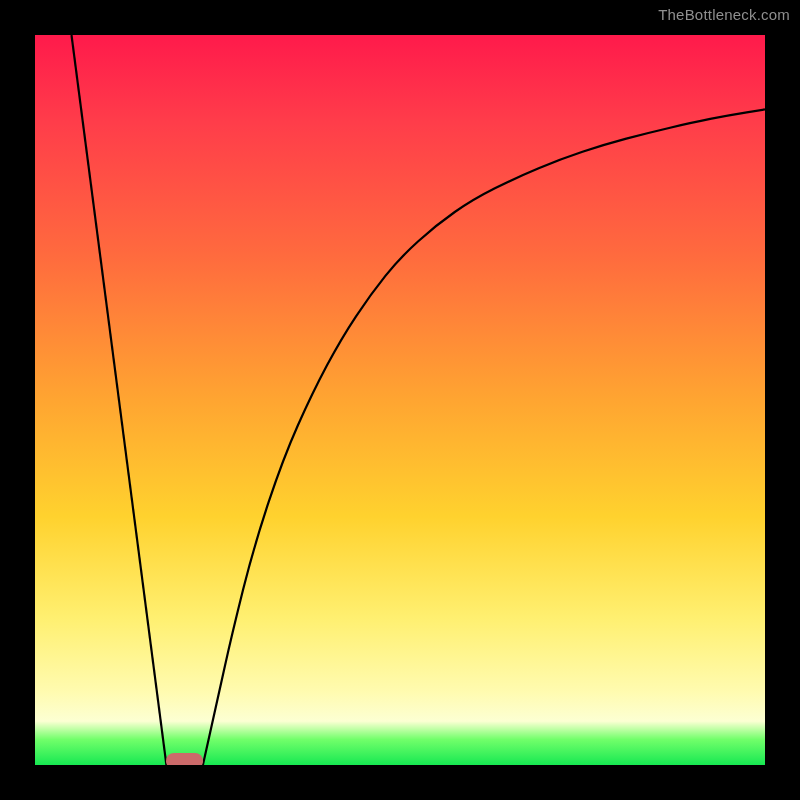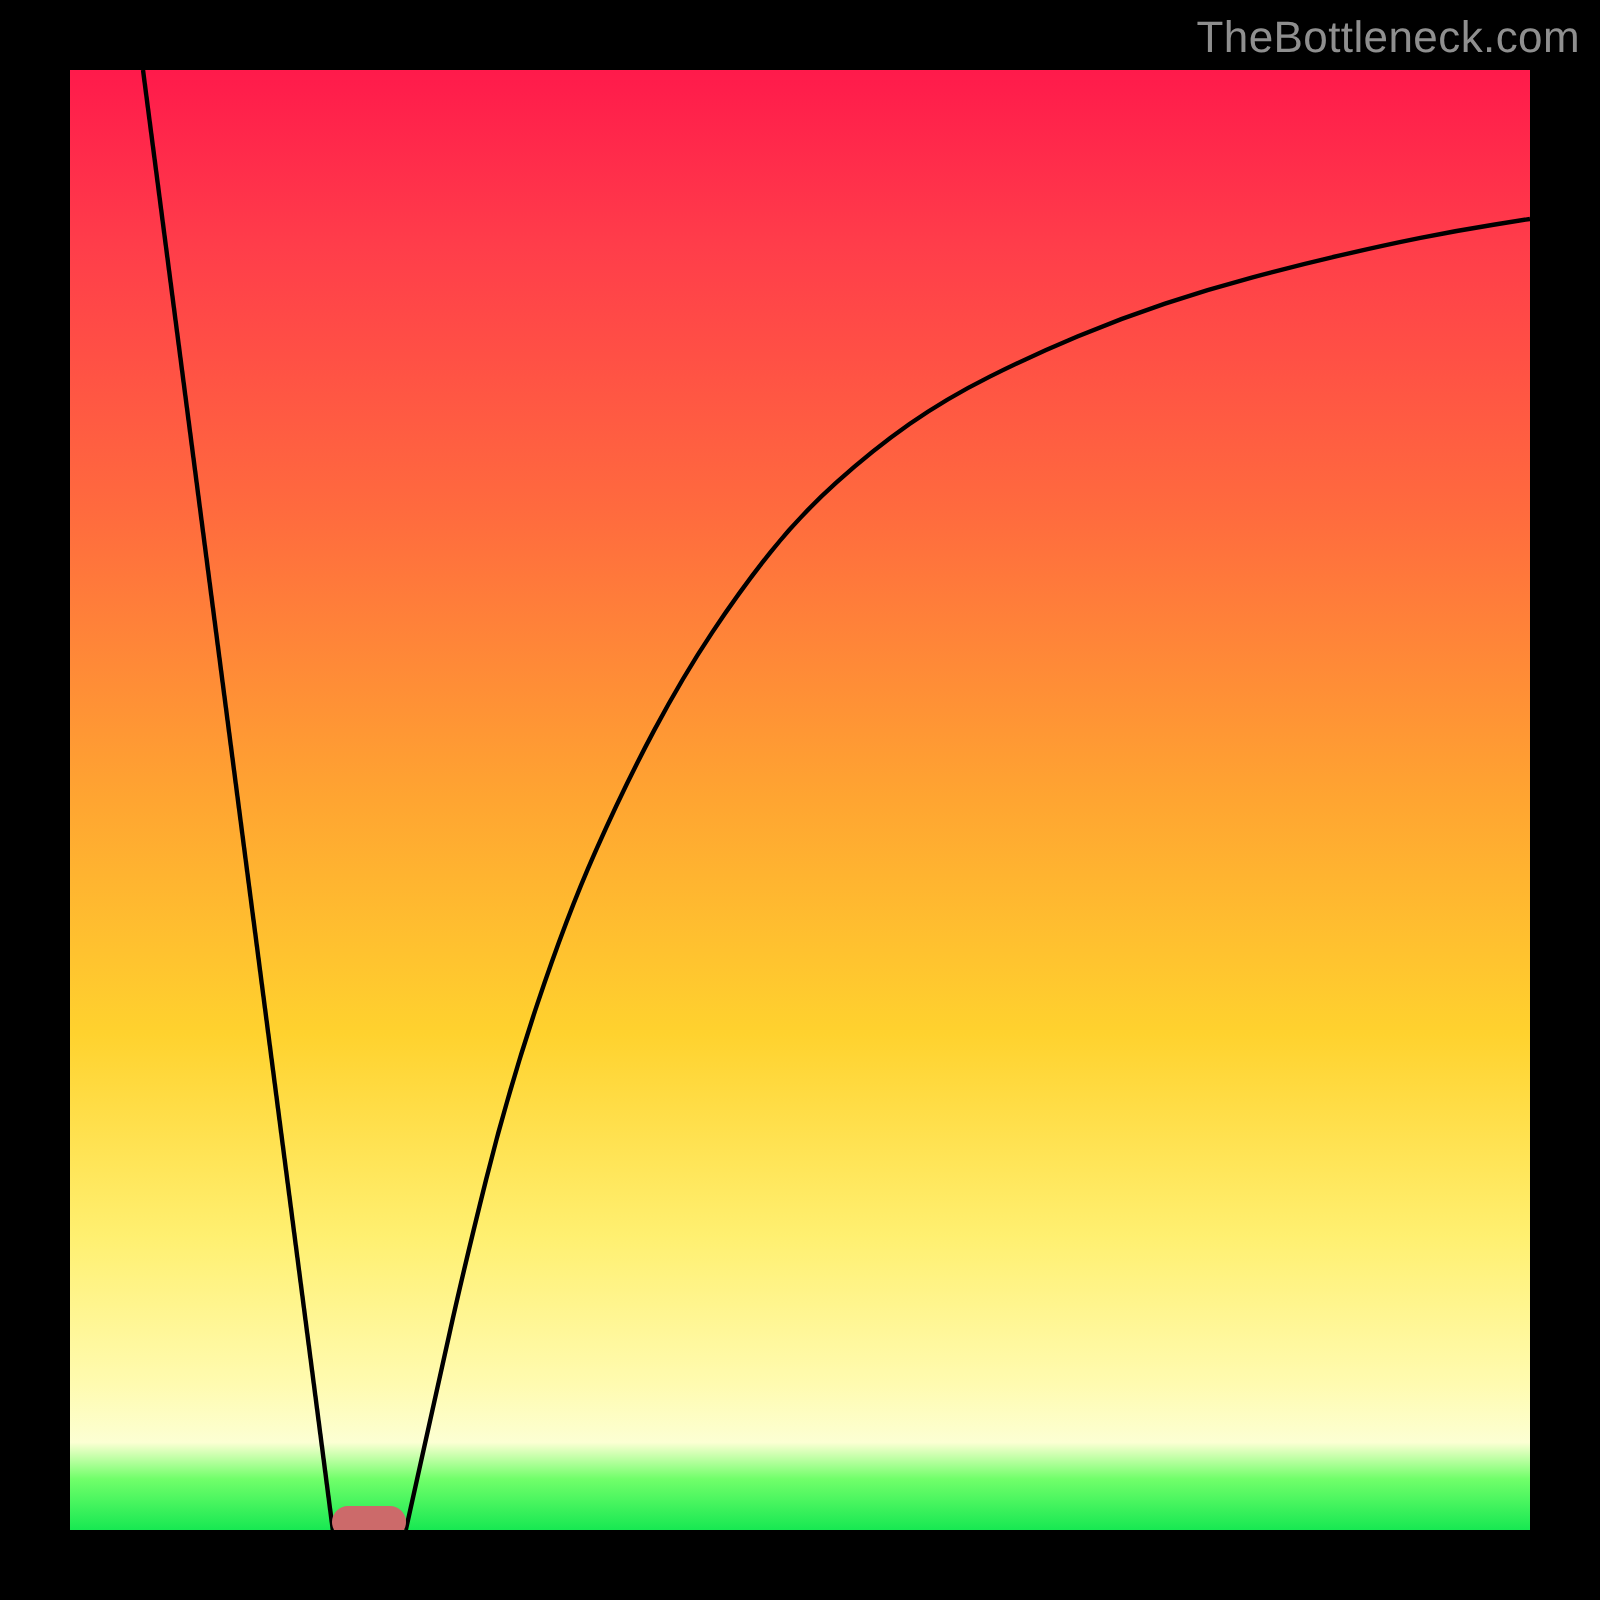--- a/index.html
+++ b/index.html
@@ -58,21 +58,21 @@
     position: absolute;
     background: #cc6a6a;
     border-radius: 9px;
     
   }
   .watermark {
     position: absolute;
     top: 6px;
     right: 10px;
     color: #8f8f8f;
-    font-size: 22px;
+    font-size: 15px;
     font-weight: 500;
     letter-spacing: 0.2px;
     user-select: none;
   }
 </style>
 </head>
 <body>
 
 <div class="frame">
 

